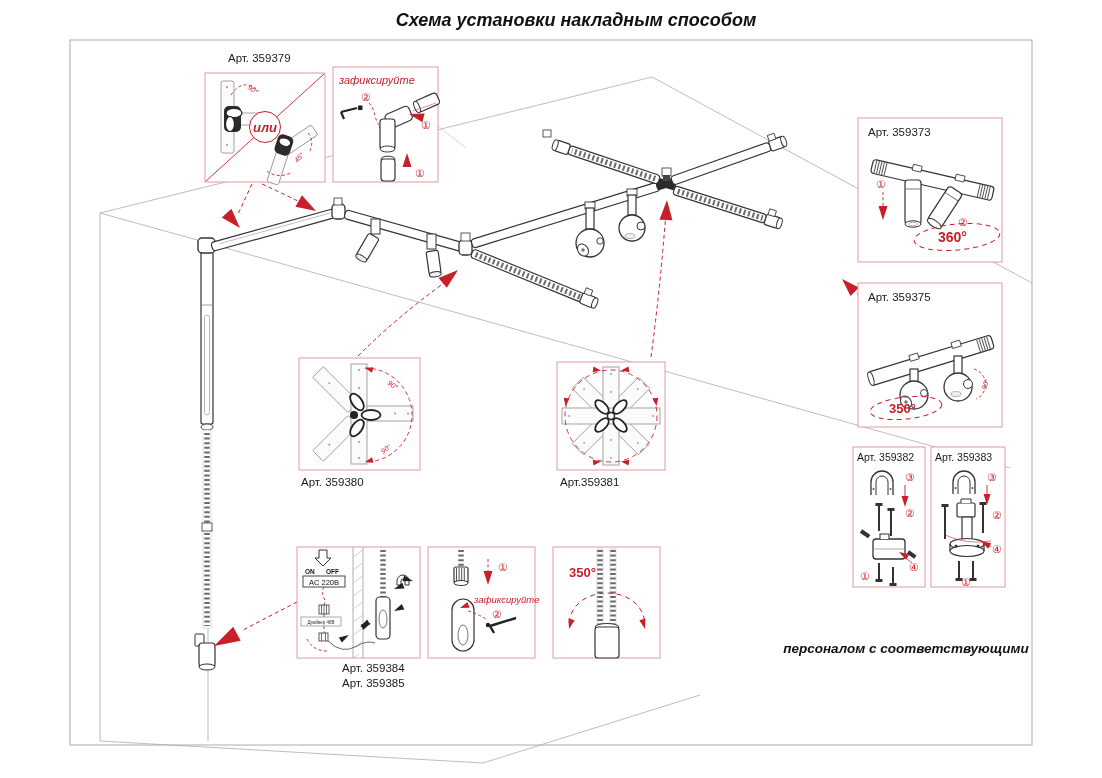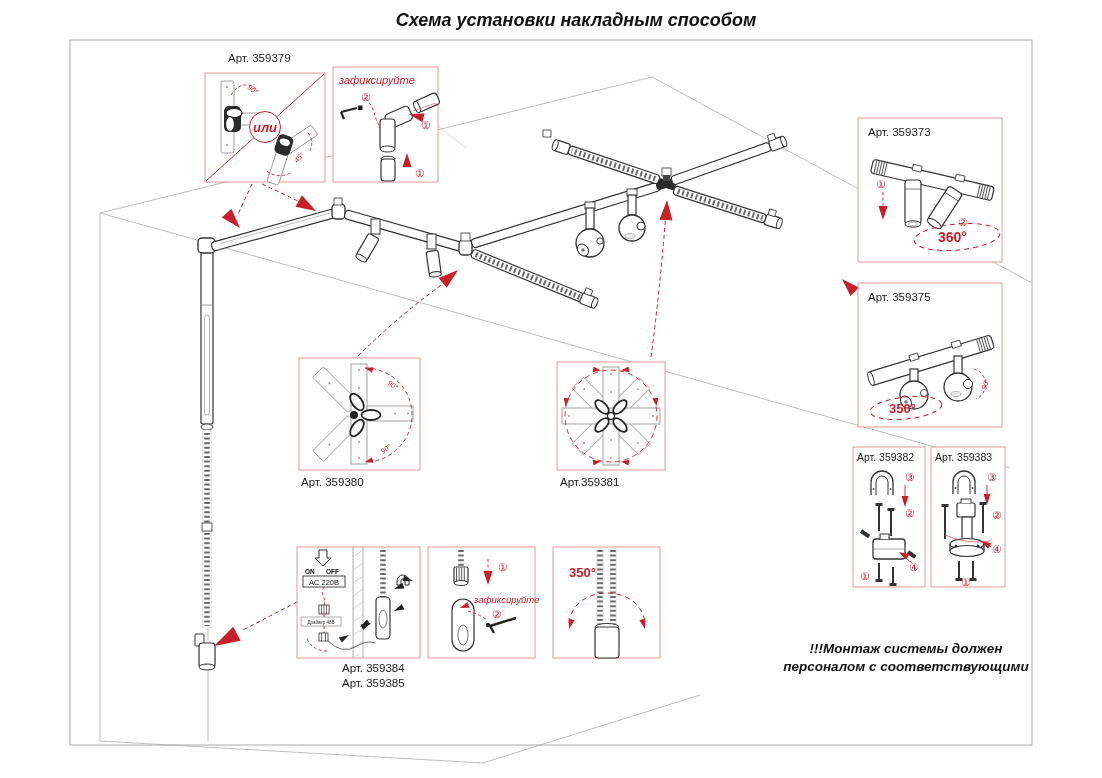--- a/index.html
+++ b/index.html
@@ -498,17 +498,16 @@
       <rect class="tube" x="42" y="80" width="24" height="31" rx="3"></rect>
       <path d="M16,76 C20,36 88,36 92,76" fill="none" stroke="#c8202a" stroke-width="1" stroke-dasharray="5 4"></path>
       <polygon class="arr" points="0,0 -10,-3.2 -10,3.2" transform="translate(16,82) rotate(105)"></polygon>
       <polygon class="arr" points="0,0 -10,-3.2 -10,3.2" transform="translate(92,82) rotate(75)"></polygon>
       <text x="16" y="30" font-size="13" font-weight="bold" fill="#c8202a">350°</text>
     </g>
 
   </svg>
 
   <div class="warning">
-    <span>!!!Монтаж системы должен</span>
     <span>персоналом с соответствующими</span>
   </div>
 
 </div>
 
 </body></html>

